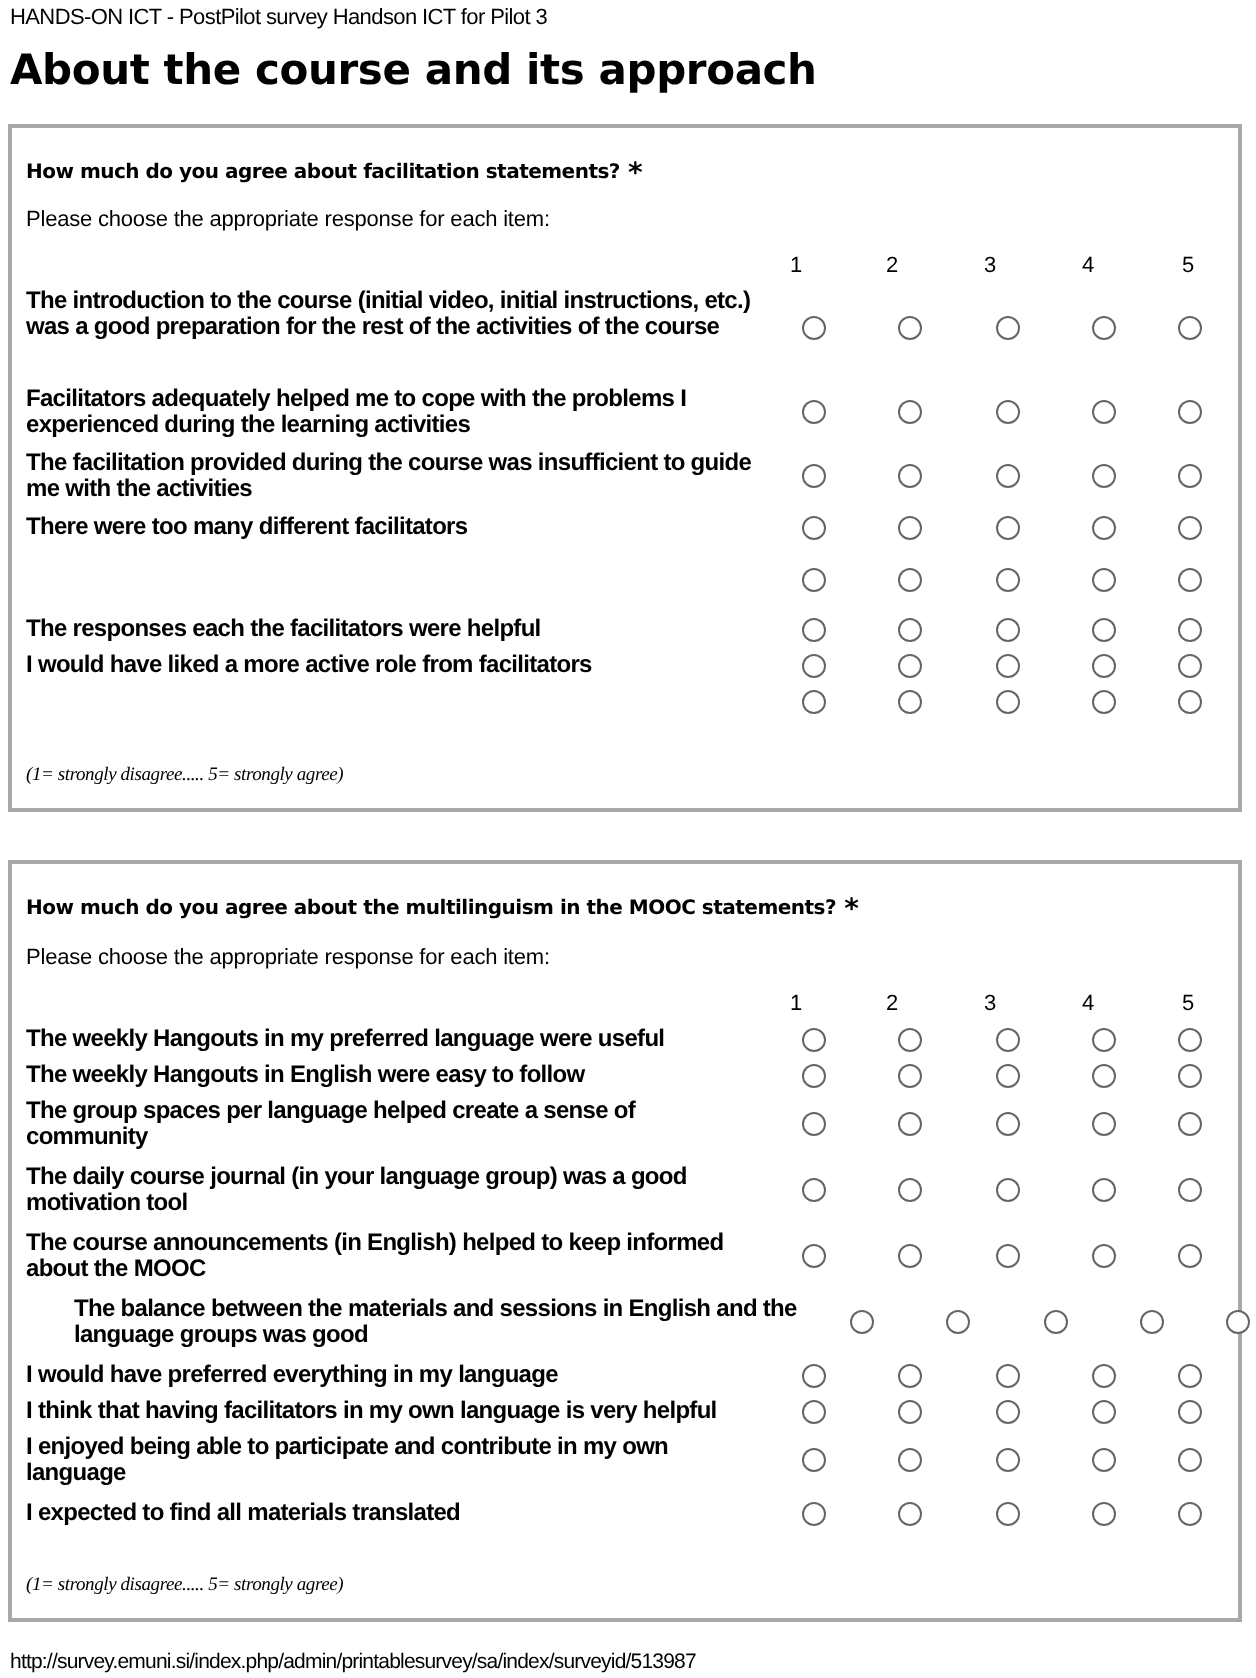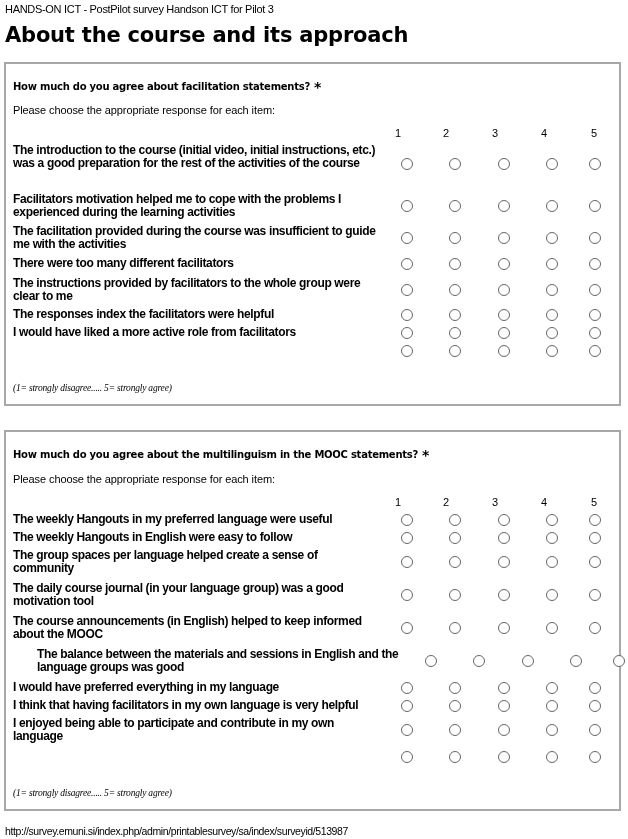--- a/index.html
+++ b/index.html
@@ -40,21 +40,21 @@
 <div id="q0-rows">
     <div class="row" style="top: 144px; height: 39px;">
       <div class="label">The introduction to the course (initial video, initial instructions, etc.) was a good preparation for the rest of the activities of the course</div>
       <span class="radio" style="left: 388px; top: 13.5px;"></span>
       <span class="radio" style="left: 436px; top: 13.5px;"></span>
       <span class="radio" style="left: 485px; top: 13.5px;"></span>
       <span class="radio" style="left: 533px; top: 13.5px;"></span>
       <span class="radio" style="left: 576px; top: 13.5px;"></span>
     </div>
     <div class="row" style="top: 193px; height: 26px;">
-      <div class="label">Facilitators motivation helped me to cope with the problems I experienced during the learning activities</div>
+      <div class="label">Facilitators adequately helped me to cope with the problems I experienced during the learning activities</div>
       <span class="radio" style="left: 388px; top: 7px;"></span>
       <span class="radio" style="left: 436px; top: 7px;"></span>
       <span class="radio" style="left: 485px; top: 7px;"></span>
       <span class="radio" style="left: 533px; top: 7px;"></span>
       <span class="radio" style="left: 576px; top: 7px;"></span>
     </div>
     <div class="row" style="top: 225px; height: 26px;">
       <div class="label">The facilitation provided during the course was insufficient to guide me with the activities</div>
       <span class="radio" style="left: 388px; top: 7px;"></span>
       <span class="radio" style="left: 436px; top: 7px;"></span>
@@ -64,29 +64,28 @@
     </div>
     <div class="row" style="top: 257px; height: 13px;">
       <div class="label">There were too many different facilitators</div>
       <span class="radio" style="left: 388px; top: 0.5px;"></span>
       <span class="radio" style="left: 436px; top: 0.5px;"></span>
       <span class="radio" style="left: 485px; top: 0.5px;"></span>
       <span class="radio" style="left: 533px; top: 0.5px;"></span>
       <span class="radio" style="left: 576px; top: 0.5px;"></span>
     </div>
     <div class="row" style="top: 277px; height: 26px;">
-      <div class="label">The instructions provided by facilitators to the whole group were clear to me</div>
       <span class="radio" style="left: 388px; top: 7px;"></span>
       <span class="radio" style="left: 436px; top: 7px;"></span>
       <span class="radio" style="left: 485px; top: 7px;"></span>
       <span class="radio" style="left: 533px; top: 7px;"></span>
       <span class="radio" style="left: 576px; top: 7px;"></span>
     </div>
     <div class="row" style="top: 308px; height: 13px;">
-      <div class="label">The responses index the facilitators were helpful</div>
+      <div class="label">The responses each the facilitators were helpful</div>
       <span class="radio" style="left: 388px; top: 0.5px;"></span>
       <span class="radio" style="left: 436px; top: 0.5px;"></span>
       <span class="radio" style="left: 485px; top: 0.5px;"></span>
       <span class="radio" style="left: 533px; top: 0.5px;"></span>
       <span class="radio" style="left: 576px; top: 0.5px;"></span>
     </div>
     <div class="row" style="top: 326px; height: 13px;">
       <div class="label">I would have liked a more active role from facilitators</div>
       <span class="radio" style="left: 388px; top: 0.5px;"></span>
       <span class="radio" style="left: 436px; top: 0.5px;"></span>
@@ -185,20 +184,21 @@
     </div>
     <div class="row" style="top: 717px; height: 26px;">
       <div class="label">I enjoyed being able to participate and contribute in my own language</div>
       <span class="radio" style="left: 388px; top: 7px;"></span>
       <span class="radio" style="left: 436px; top: 7px;"></span>
       <span class="radio" style="left: 485px; top: 7px;"></span>
       <span class="radio" style="left: 533px; top: 7px;"></span>
       <span class="radio" style="left: 576px; top: 7px;"></span>
     </div>
     <div class="row" style="top: 750px; height: 13px;">
+      <div class="label">I expected to find all materials translated</div>
       <span class="radio" style="left: 388px; top: 0.5px;"></span>
       <span class="radio" style="left: 436px; top: 0.5px;"></span>
       <span class="radio" style="left: 485px; top: 0.5px;"></span>
       <span class="radio" style="left: 533px; top: 0.5px;"></span>
       <span class="radio" style="left: 576px; top: 0.5px;"></span>
     </div>
   </div>
 
 <div class="note" style="top:788px;">(1= strongly disagree..... 5= strongly agree)</div>
 

